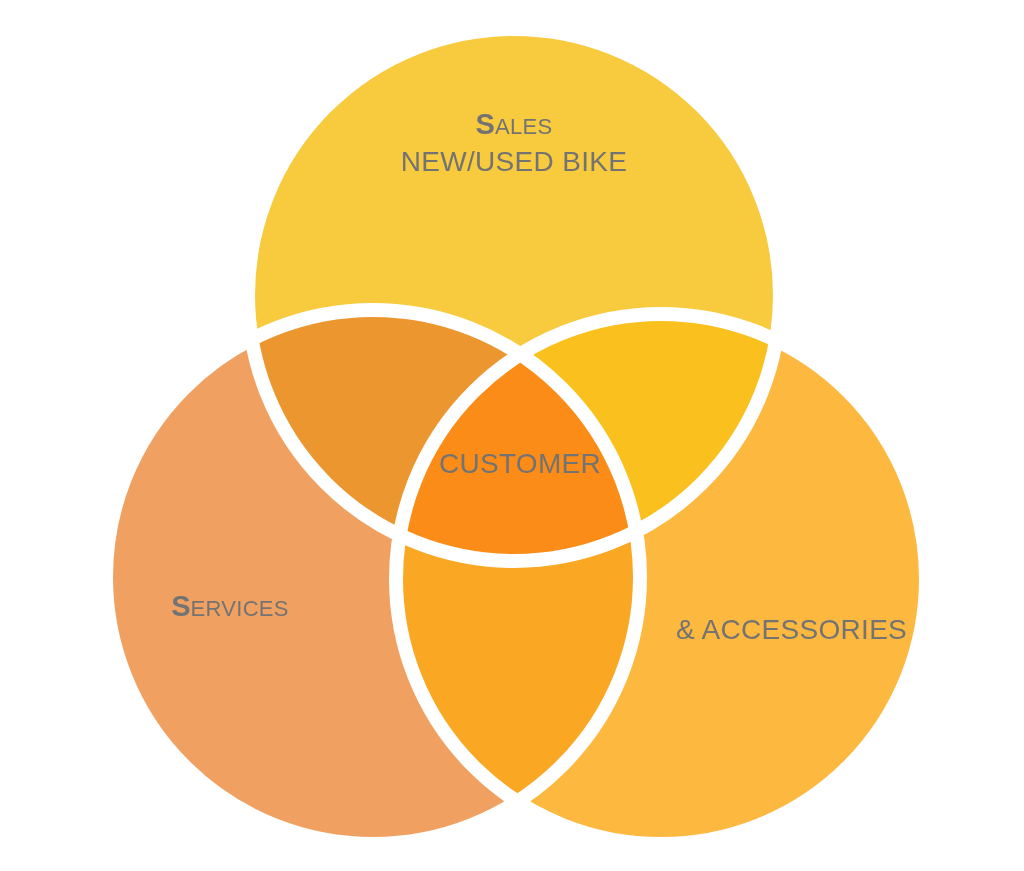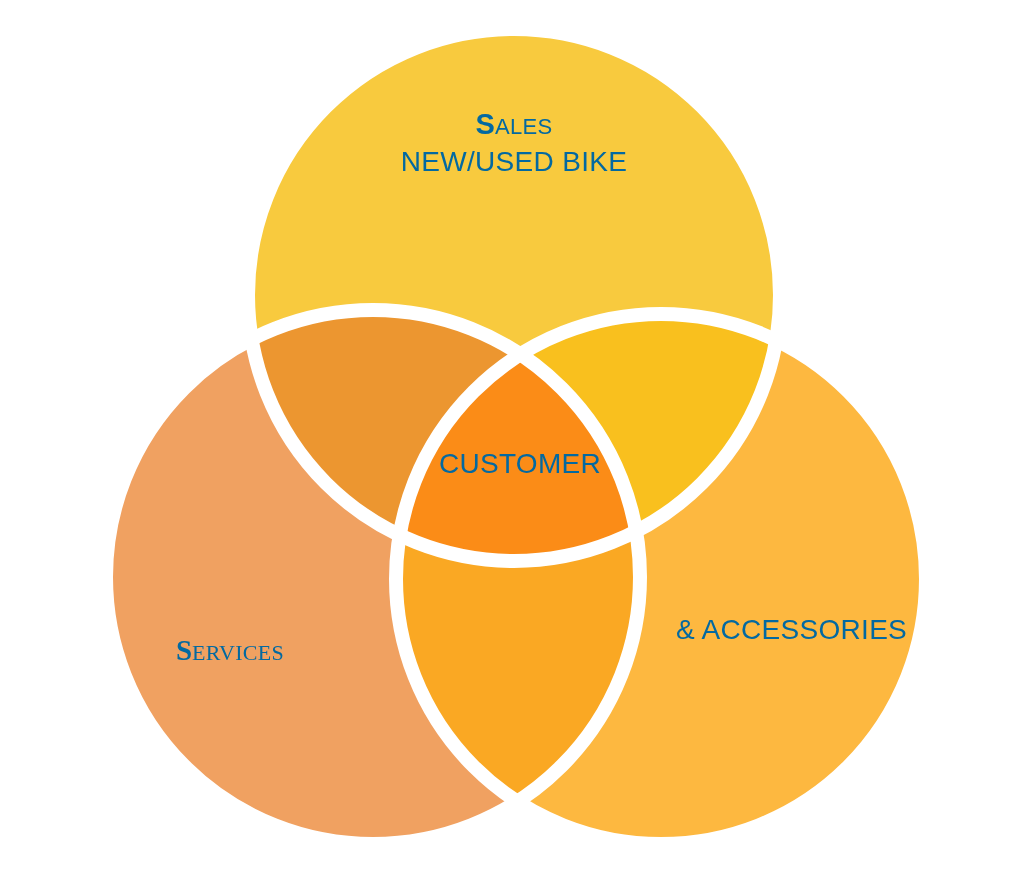--- a/index.html
+++ b/index.html
@@ -1,18 +1,18 @@
 <!DOCTYPE html>
 <html><head>
   <meta charset="utf-8">
   <style>
     html, body { margin: 0; padding: 0; background: #ffffff; }
     body { width: 1024px; height: 871px; position: relative; overflow: hidden; }
     svg { position: absolute; left: 0; top: 0; }
-    .lbl { position: absolute; color: #0369a1; font-family: "Liberation Sans", "DejaVu Sans", sans-serif; text-align: center; line-height: 1.3; white-space: nowrap; }
+    .lbl { position: absolute; color: #737373; font-family: "Liberation Sans", "DejaVu Sans", sans-serif; text-align: center; line-height: 1.3; white-space: nowrap; }
     .big { font-weight: bold; font-size: 29px; }
     .sc { font-size: 22px; letter-spacing: 0.3px; }
     .ln { font-size: 28px; letter-spacing: 0.3px; }
   </style>
 </head>
 <body>
 
 <svg width="1024" height="871" viewBox="0 0 1024 871">
   <defs>
     <clipPath id="cTop">
@@ -50,19 +50,19 @@
 
 <div class="lbl" style="left:364px; top:106px; width:300px;">
   <div><span class="big">S</span><span class="sc">ALES</span></div>
   <div class="ln">NEW/USED BIKE</div>
 </div>
 
 <div class="lbl" style="left:400px; top:446px; width:240px;">
   <div class="ln">CUSTOMER</div>
 </div>
 
-<div class="lbl" style="left:130px; top:632px; width:200px;font-family:Liberation Serif, serif;">
+<div class="lbl" style="left:130px; top:588px; width:200px;">
   <span class="big">S</span><span class="sc">ERVICES</span>
 </div>
 
 <div class="lbl" style="left:676px; top:612px; width:220px; text-align:left;">
   <div class="ln">&amp; ACCESSORIES</div>
 </div>
 
 </body></html>

